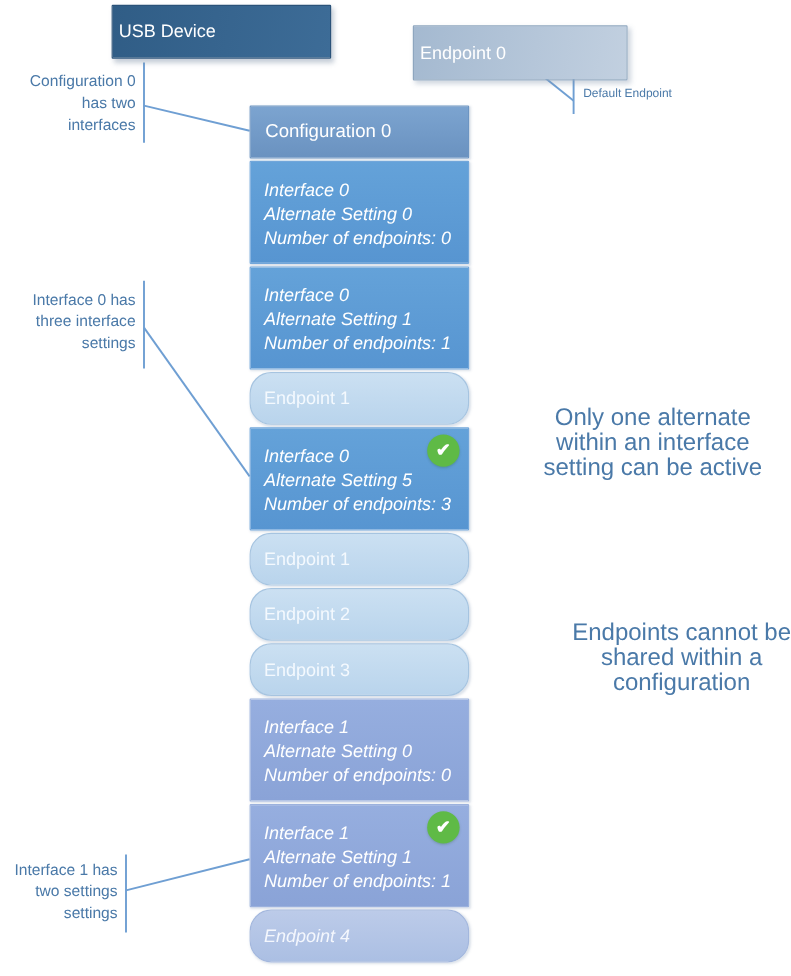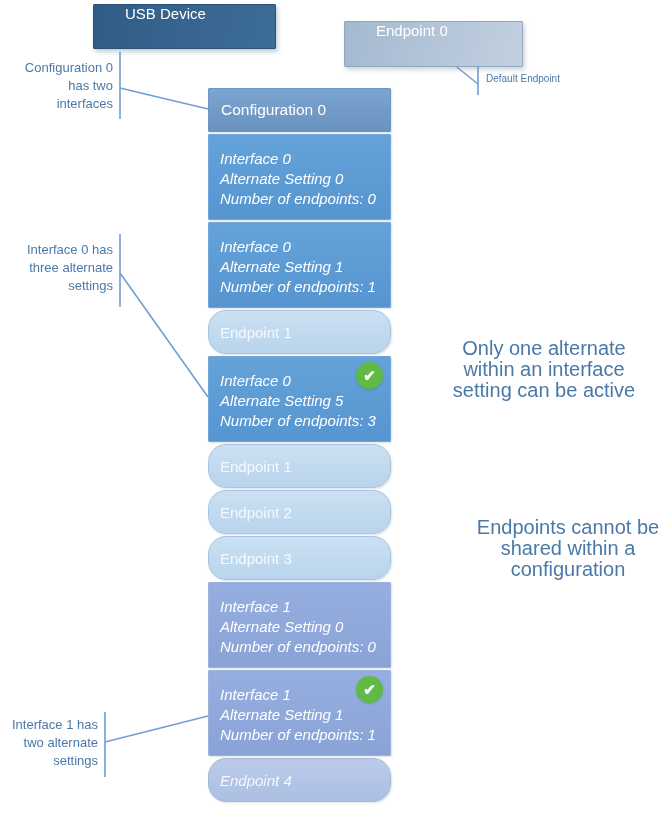--- a/index.html
+++ b/index.html
@@ -16,22 +16,22 @@
   svg.lines {
     position: absolute; left: 0; top: 0;
     width: 659px; height: 813px;
     pointer-events: none;
   }
   svg.lines line { stroke: #6f9fd3; stroke-width: 1.6; }
 
   
   .topbox {
     position: absolute;
-    display: flex; 
-    padding-left: 31px;
+    display: flex; align-items: center;
+    padding-left: 5px;
     color: #ffffff; font-size: 15px;
     border-radius: 1px;
   }
   .usb {
     left: 93px; top: 4px; width: 183px; height: 45px;
     background: linear-gradient(100deg, #305d86 0%, #3d6c97 100%);
     border: 1px solid #2a5279;
     box-shadow: 2px 3px 4px rgba(110,130,155,0.40);
   }
   .ep0 {
@@ -198,27 +198,27 @@
   </div>
 
   <div class="ann right-align ann-config">
     <span class="al">Configuration 0</span>
     <span class="al">has two</span>
     <span class="al">interfaces</span>
   </div>
 
   <div class="ann right-align ann-iface0">
     <span class="al">Interface 0 has</span>
-    <span class="al">three alternate</span>
+    <span class="al">three interface</span>
     <span class="al">settings</span>
   </div>
 
   <div class="ann right-align ann-iface1">
     <span class="al">Interface 1 has</span>
-    <span class="al">two alternate</span>
+    <span class="al">two settings</span>
     <span class="al">settings</span>
   </div>
 
   <div class="ann center ann-alt-note">
     <span class="al">Only one alternate</span>
     <span class="al">within an interface</span>
     <span class="al">setting can be active</span>
   </div>
 
   <div class="ann center ann-ep-note">

